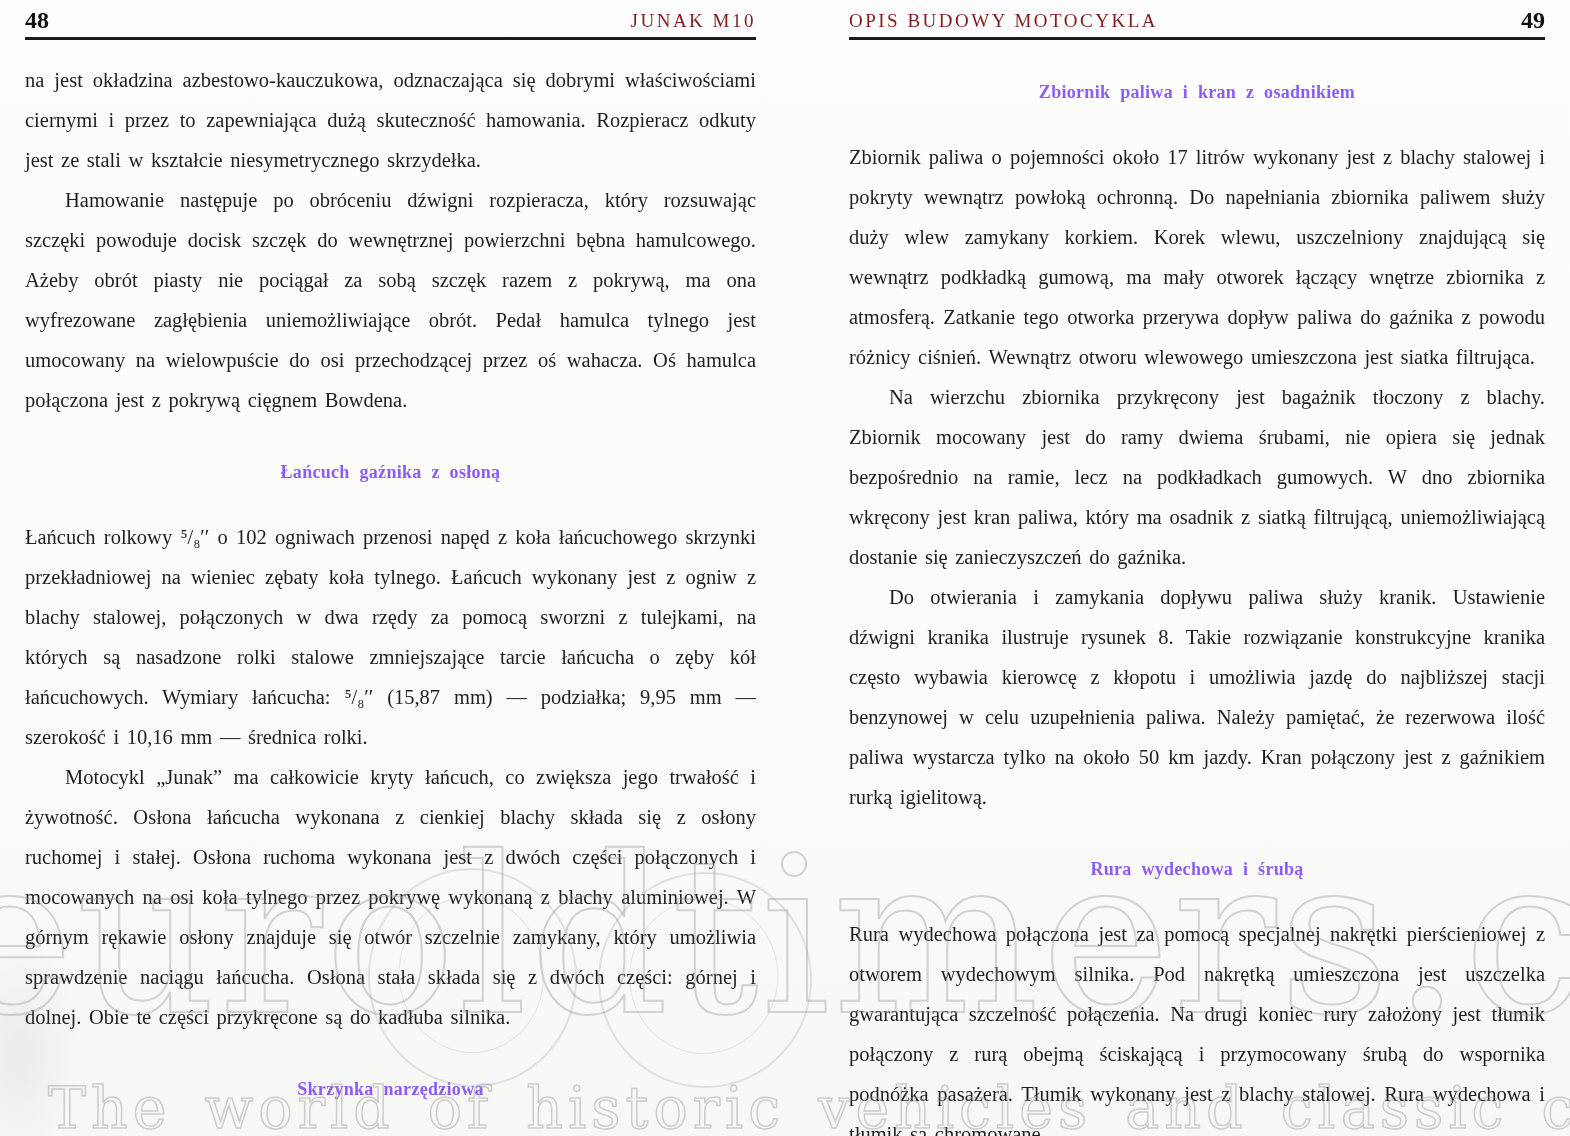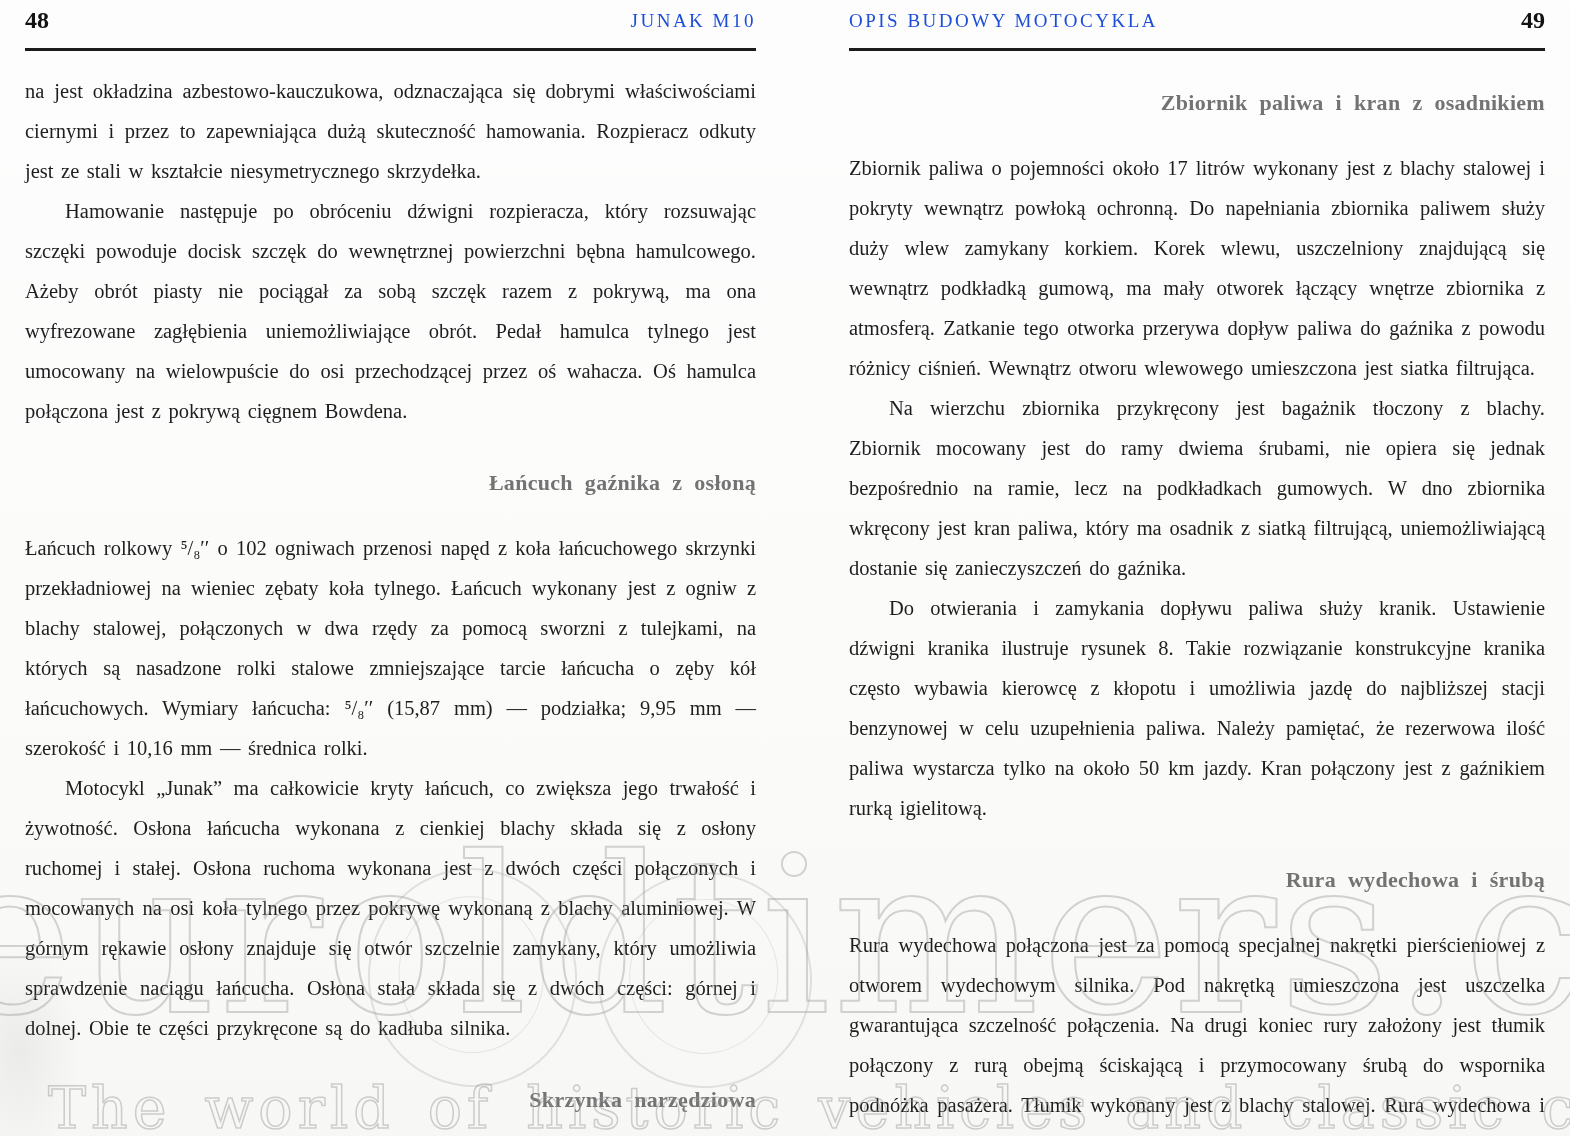--- a/index.html
+++ b/index.html
@@ -13,33 +13,33 @@
   .scan {
     position:absolute; inset:0;
     background:linear-gradient(180deg, #fdfdfd 0%, #fbfbfa 60%, #f7f7f5 100%);
   }
   .page { position:absolute; top:0; color:#1e1e1e; }
   .page-left  { left:25px;  width:731px; }
   .page-right { left:849px; width:696px; }
 
   .page-header {
     display:flex; justify-content:space-between; align-items:flex-end;
-    margin-top:8px; padding-bottom:16px;
+    margin-top:8px; padding-bottom:5px;
     border-bottom:3px solid #1c1c1c;
   }
   .page-number { font-weight:bold; font-size:24px; line-height:24px; color:#111; }
-  .running-title { font-size:19px; line-height:22px; letter-spacing:2.5px; color:#1d4ed8; }
+  .running-title { font-size:19px; line-height:22px; letter-spacing:2.5px; color:#7f1d1d; }
 
   .body-text { margin-top:20px; font-size:20.5px; line-height:40px; text-align:justify; }
   .body-text p { margin:0; word-spacing:0.12em; }
   .body-text p.indent { text-indent:40px; }
   .body-text h3 {
-    font-size:22px; font-weight:bold; color:#737373;
+    font-size:18px; font-weight:bold; color:#8b5cf6;
     margin:32px 0 25px 0; word-spacing:0.28em; letter-spacing:0.3px;
-    text-align:right;
+    text-align:center;
   }
   .signature-mark { font-size:16px; margin-top:6px; text-align:left; word-spacing:0; }
 
   
   .watermark-layer { position:absolute; inset:0; pointer-events:none; z-index:5; overflow:hidden; }
   .wm-site {
     position:absolute; left:-55px; top:828px; width:1800px;
     font-family:"DejaVu Serif", serif;
     font-size:218px; line-height:218px; letter-spacing:2px;
     color:rgba(150,150,150,0.10);

